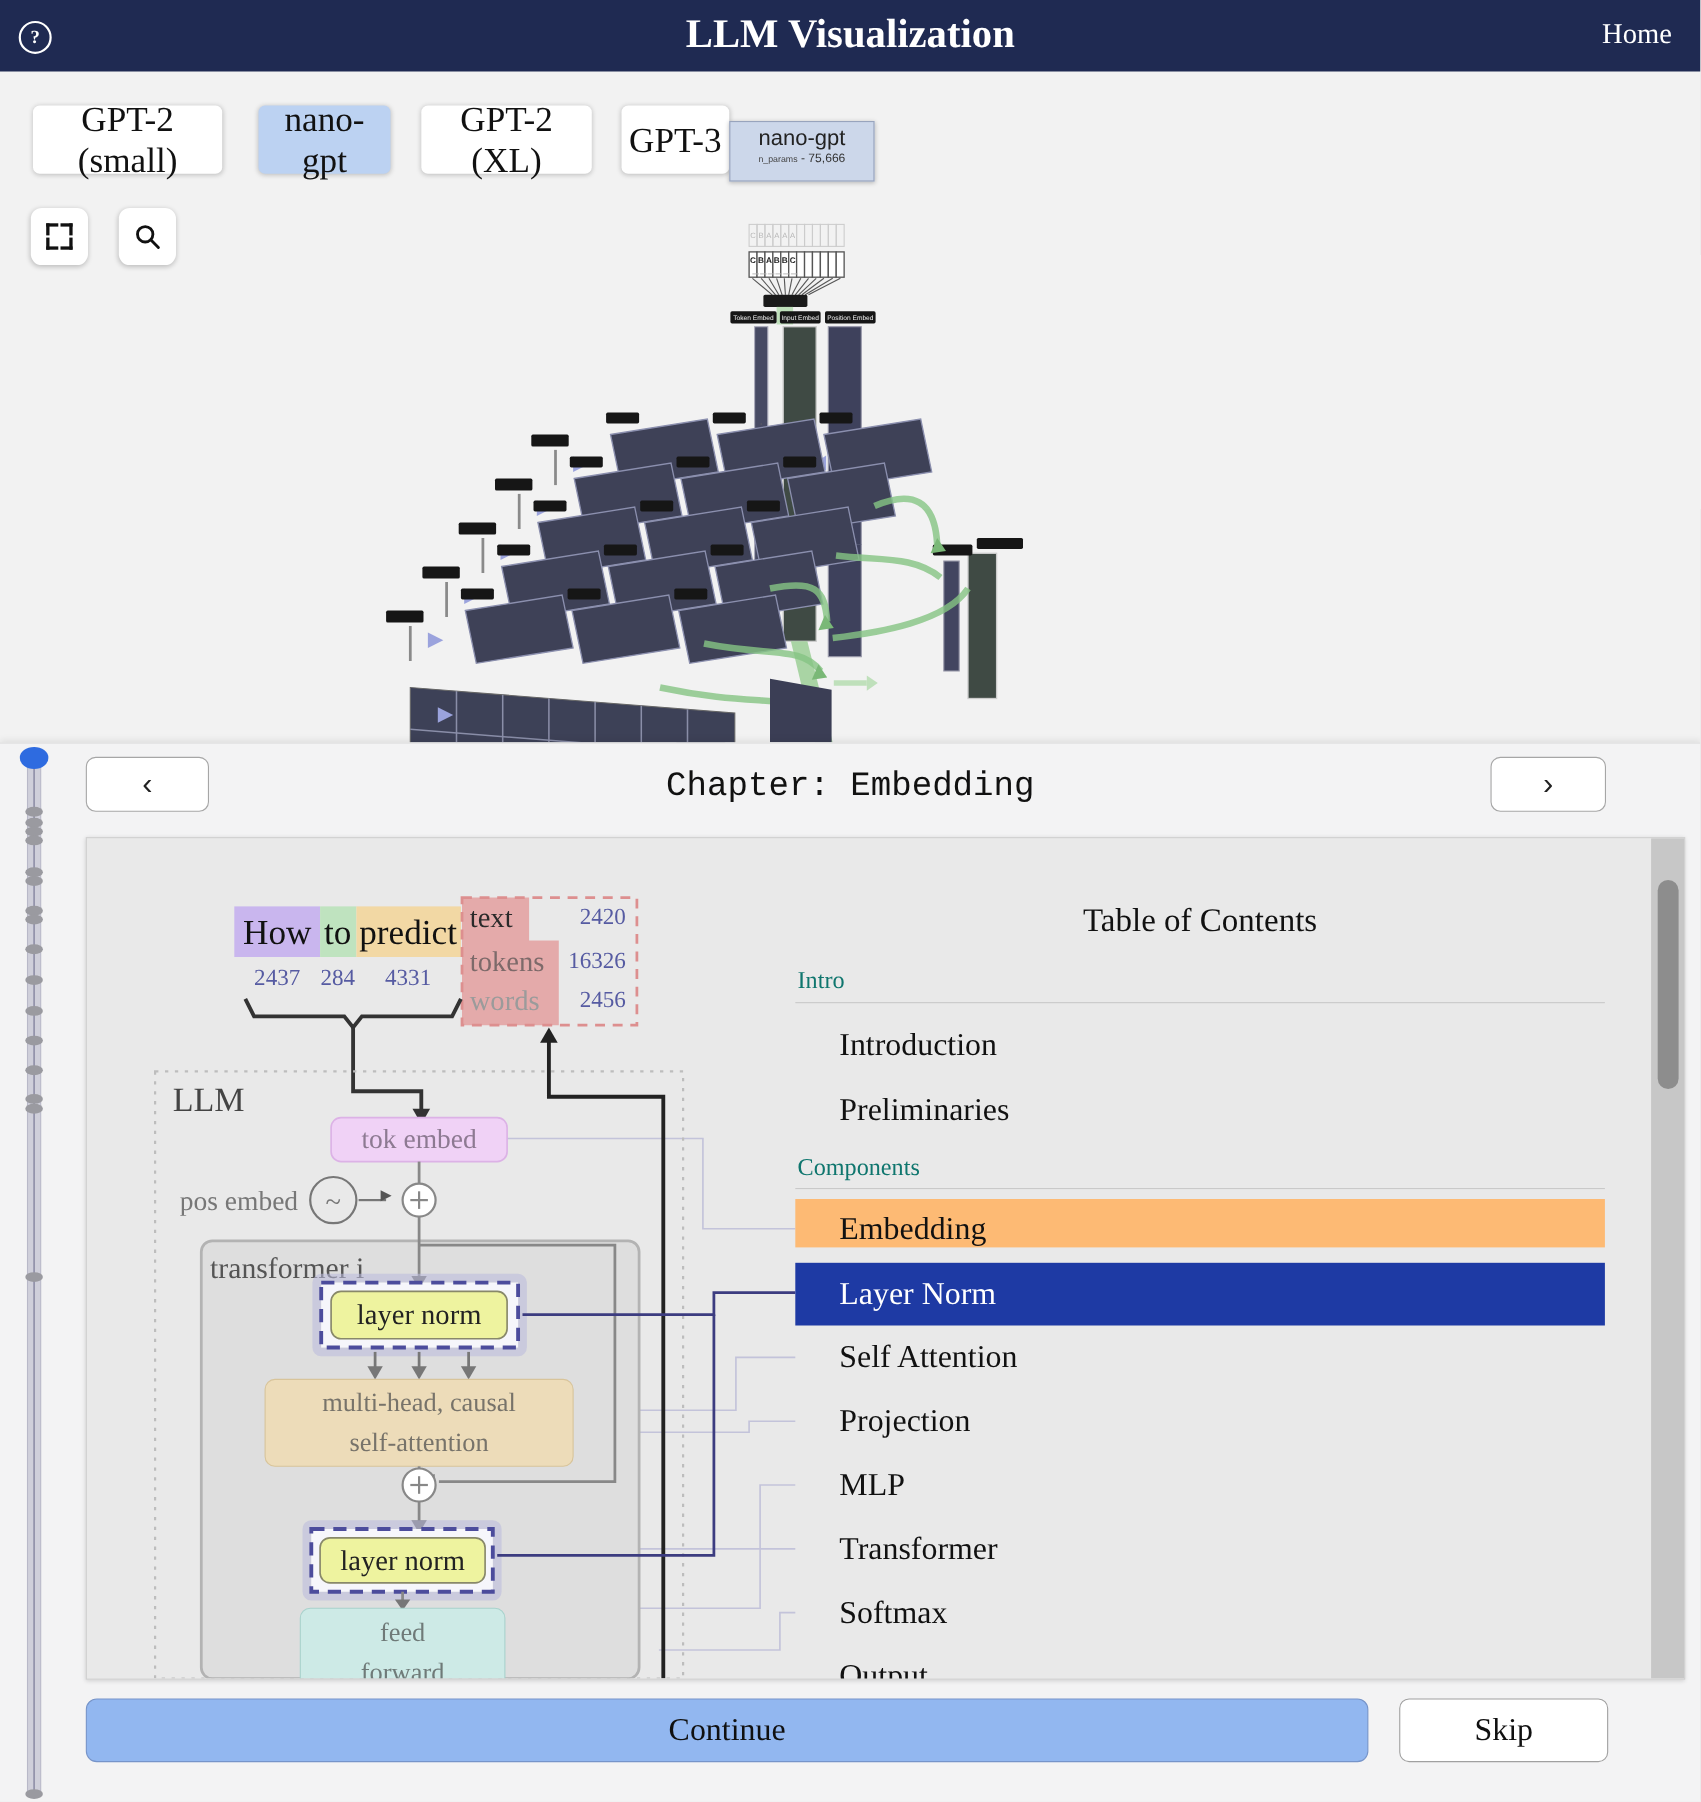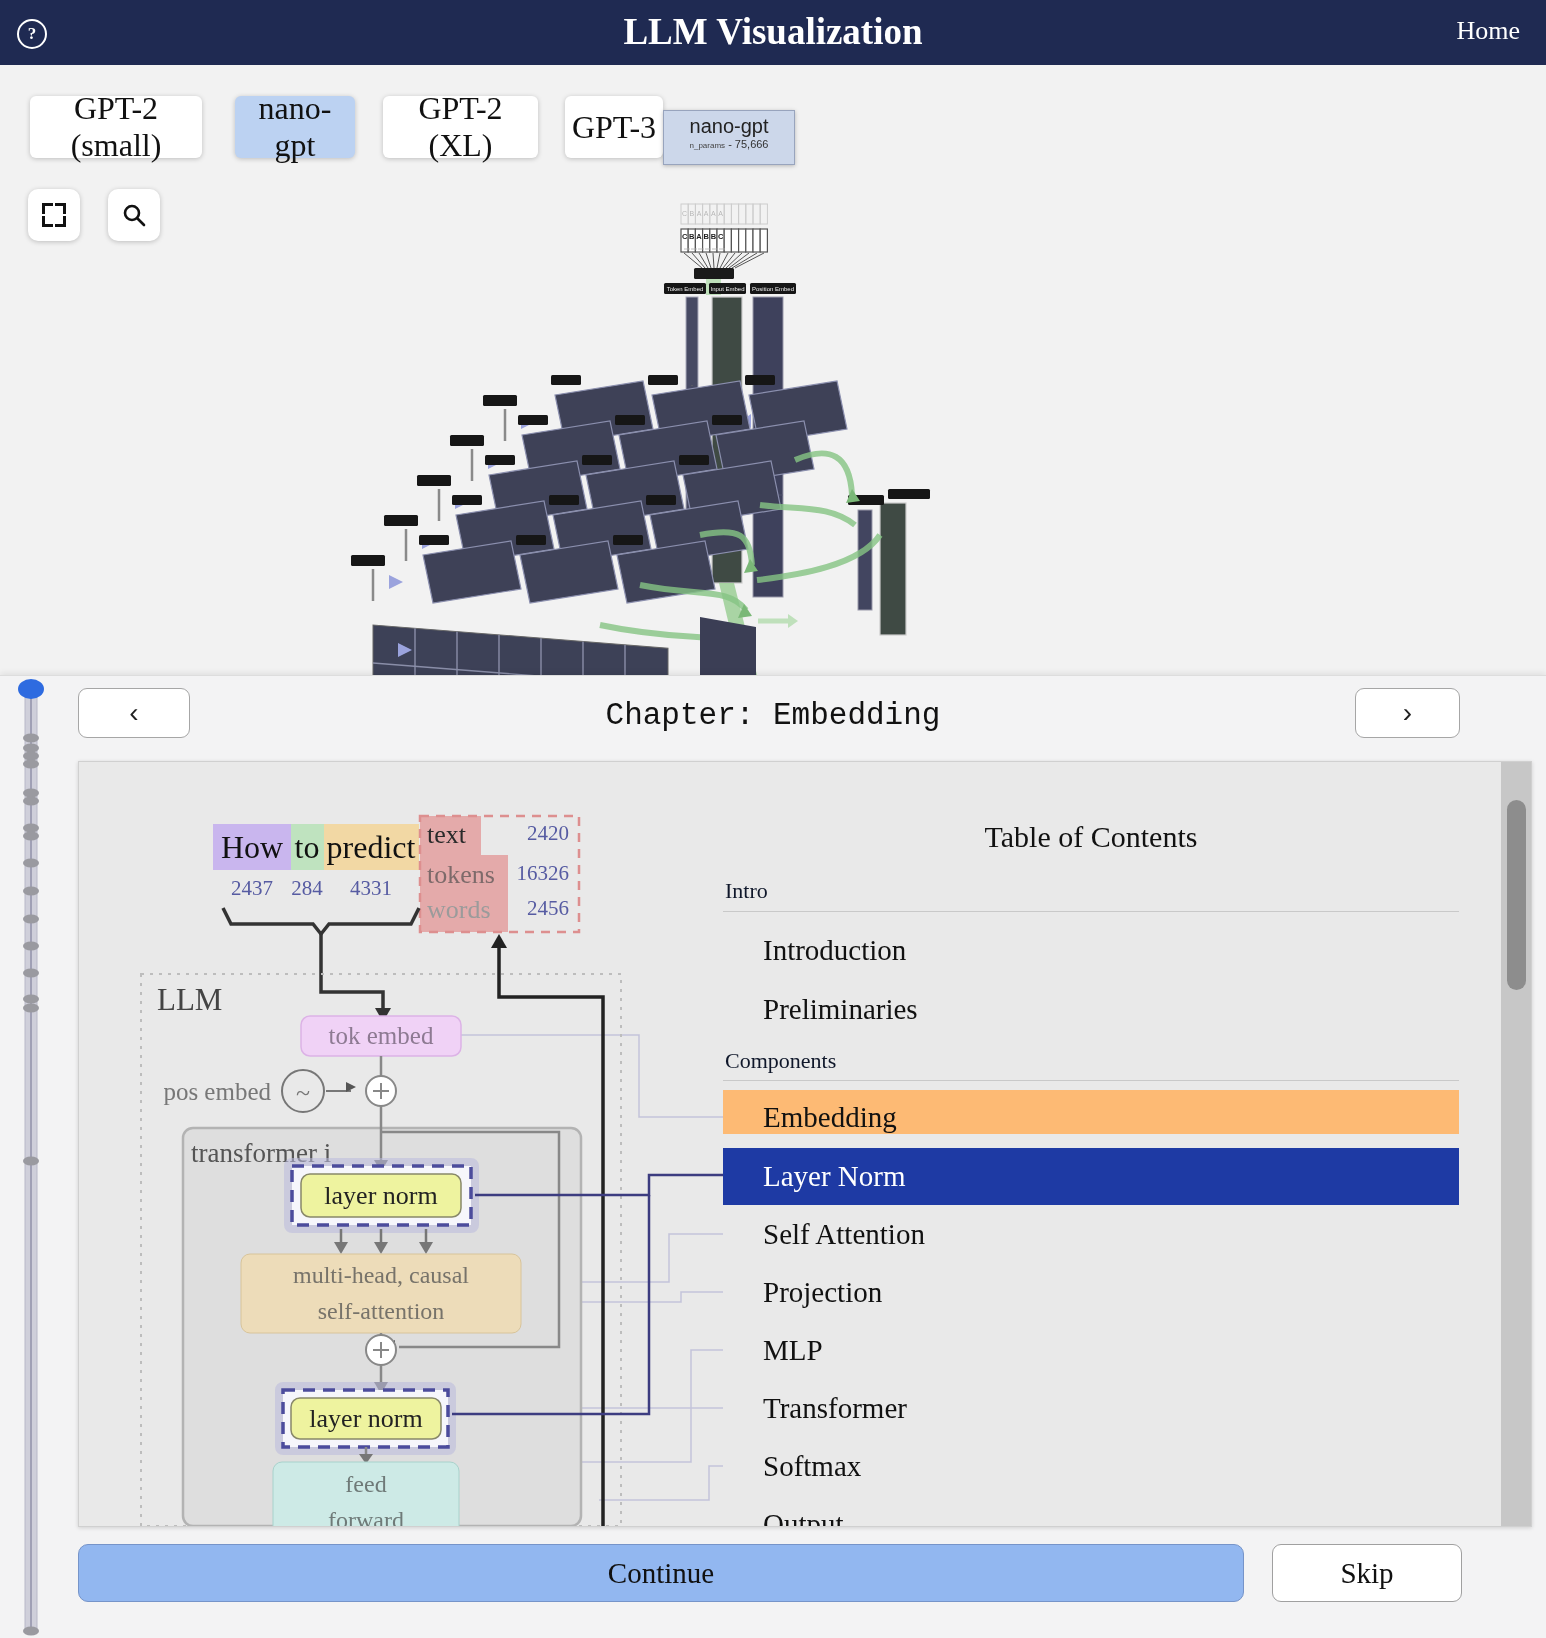--- a/index.html
+++ b/index.html
@@ -42,21 +42,21 @@
   .chap-title{position:absolute;left:0;top:22px;width:100%;text-align:center;font-size:31px;color:#111;font-family:Liberation Mono, monospace;}
 
   .panel{position:absolute;left:78px;top:85px;width:1452px;height:764px;background:#e9e9e9;
          border:1px solid #d0d0d0;box-shadow:0 1px 4px rgba(0,0,0,.15);overflow:hidden;}
   .scrolltrack{position:absolute;right:0;top:0;width:30px;height:764px;background:#c7c7c7;}
   .scrollthumb{position:absolute;right:5px;top:38px;width:19px;height:190px;background:#8d8d8d;border-radius:10px;cursor:pointer;}
 
   
   .toc{position:absolute;left:644px;top:0;width:736px;height:764px;}
   .toc-title{position:absolute;top:58px;width:100%;text-align:center;font-size:30px;color:#111;}
-  .toc-sec{position:absolute;left:2px;font-size:22px;color:#0f172a;}
+  .toc-sec{position:absolute;left:2px;font-size:22px;color:#0f766e;}
   .toc-rule{position:absolute;left:0;width:736px;border-top:1.5px solid #c9c9c9;}
   .toc-item{position:absolute;left:0;width:736px;height:44px;line-height:44px;padding-left:40px;
             box-sizing:border-box;font-size:29px;color:#111;cursor:pointer;}
   .toc-item.hl-active{background:#fdba74;height:44px;line-height:54px;}
   .toc-item.hl-selected{background:#1e3aa4;color:#fff;height:57px;line-height:57px;}
 
   
   .btn-continue{position:absolute;left:78px;top:868px;width:1166px;height:58px;background:#92b7f0;
         border:1.5px solid #7694c9;border-radius:10px;font-family:"Liberation Serif",serif;
         font-size:29px;color:#101010;cursor:pointer;}

